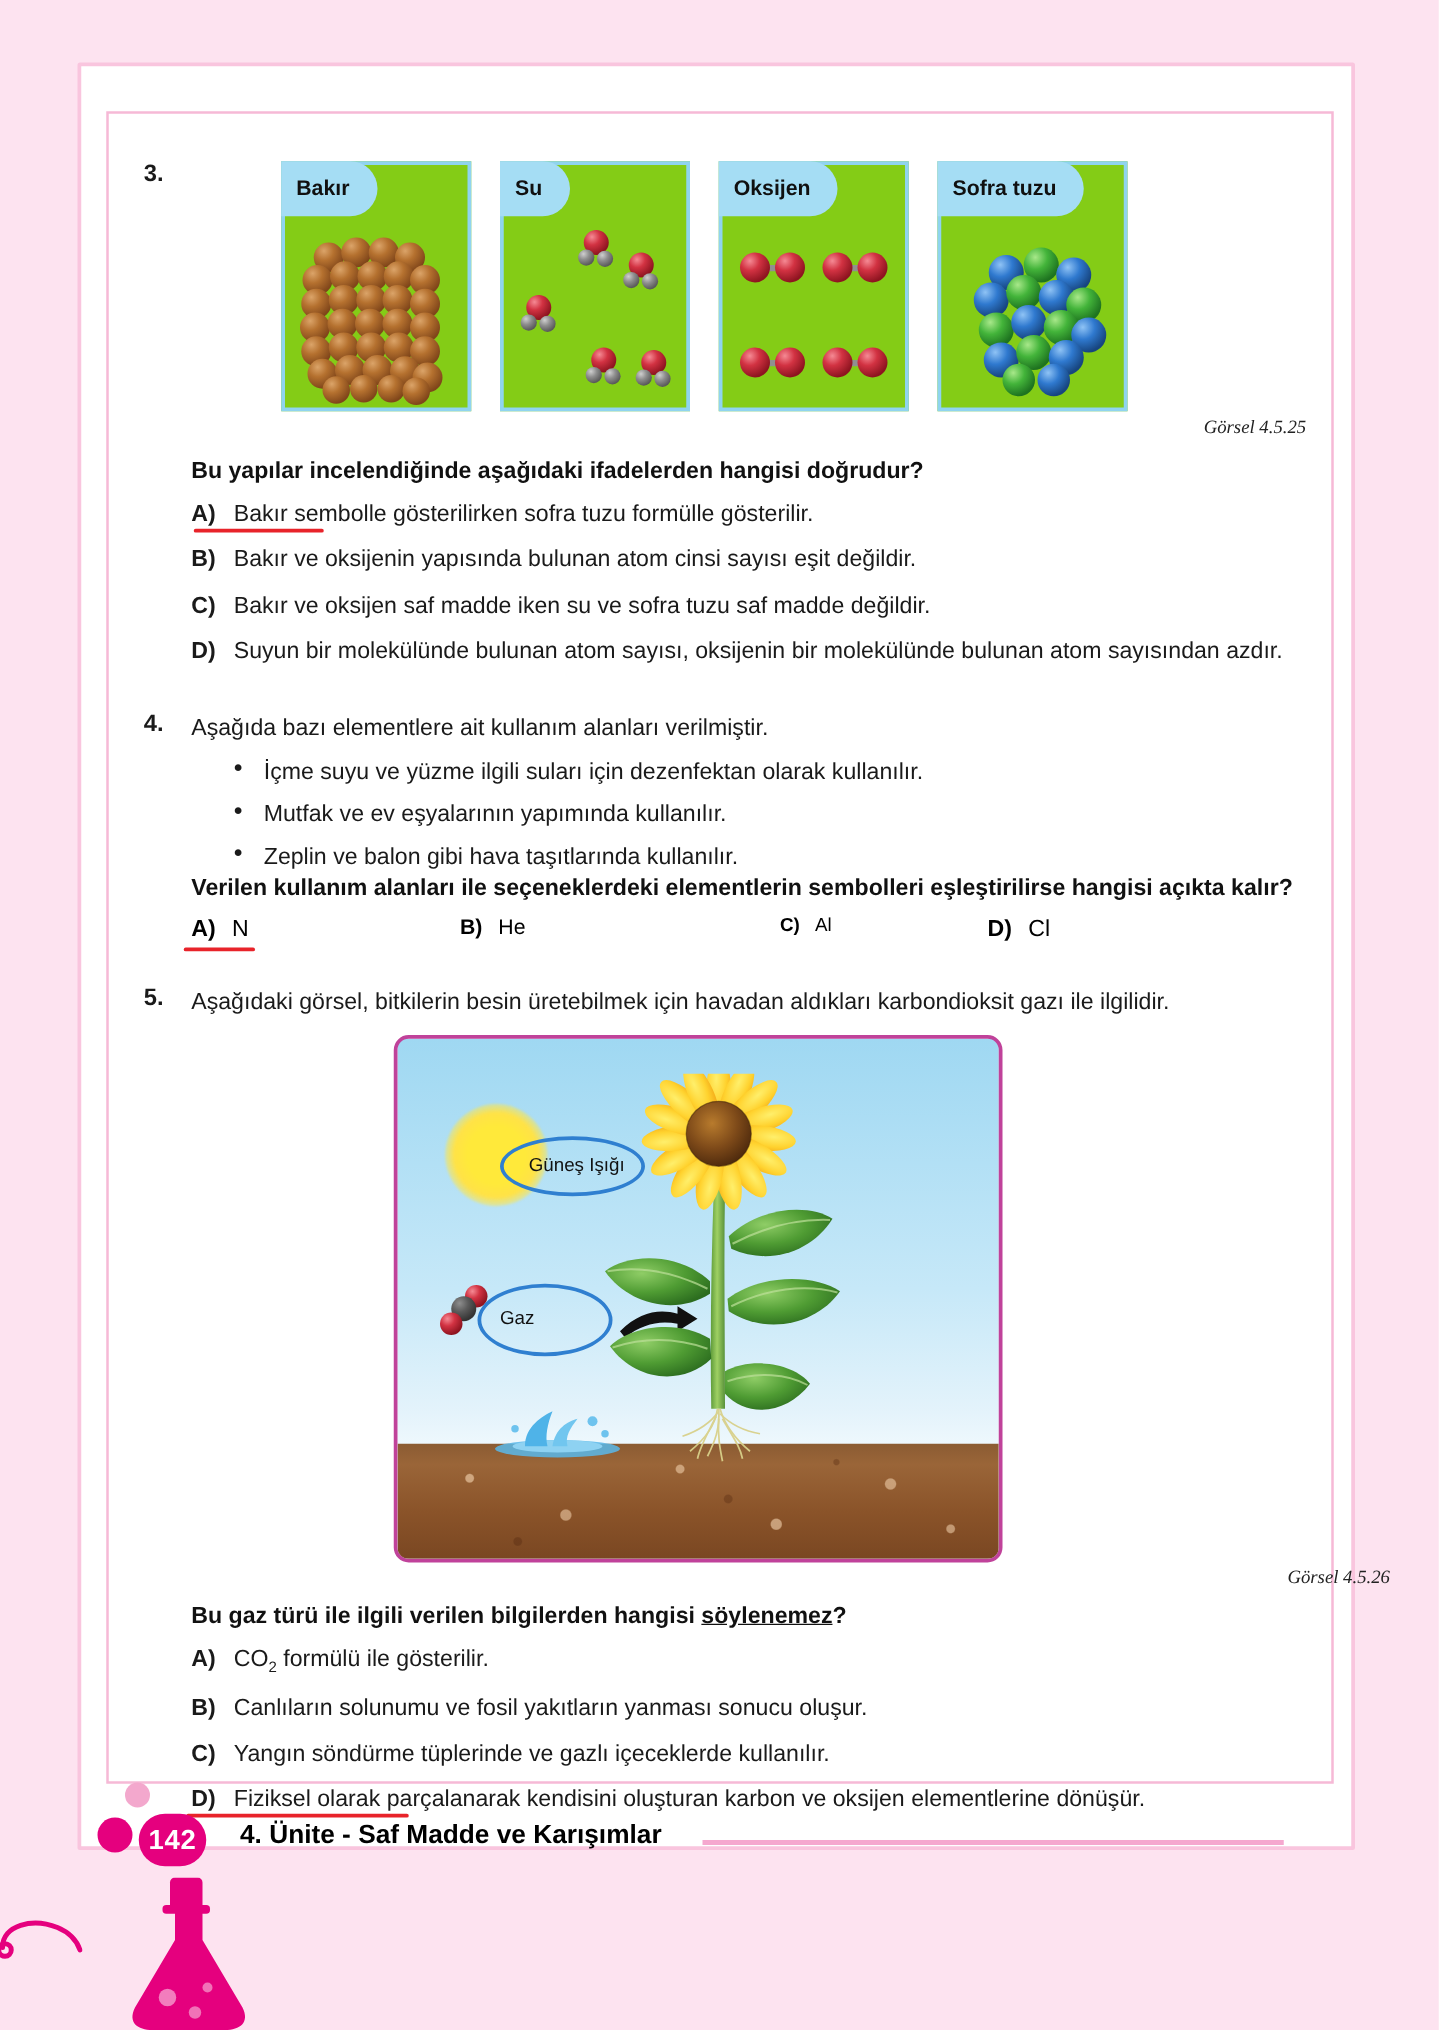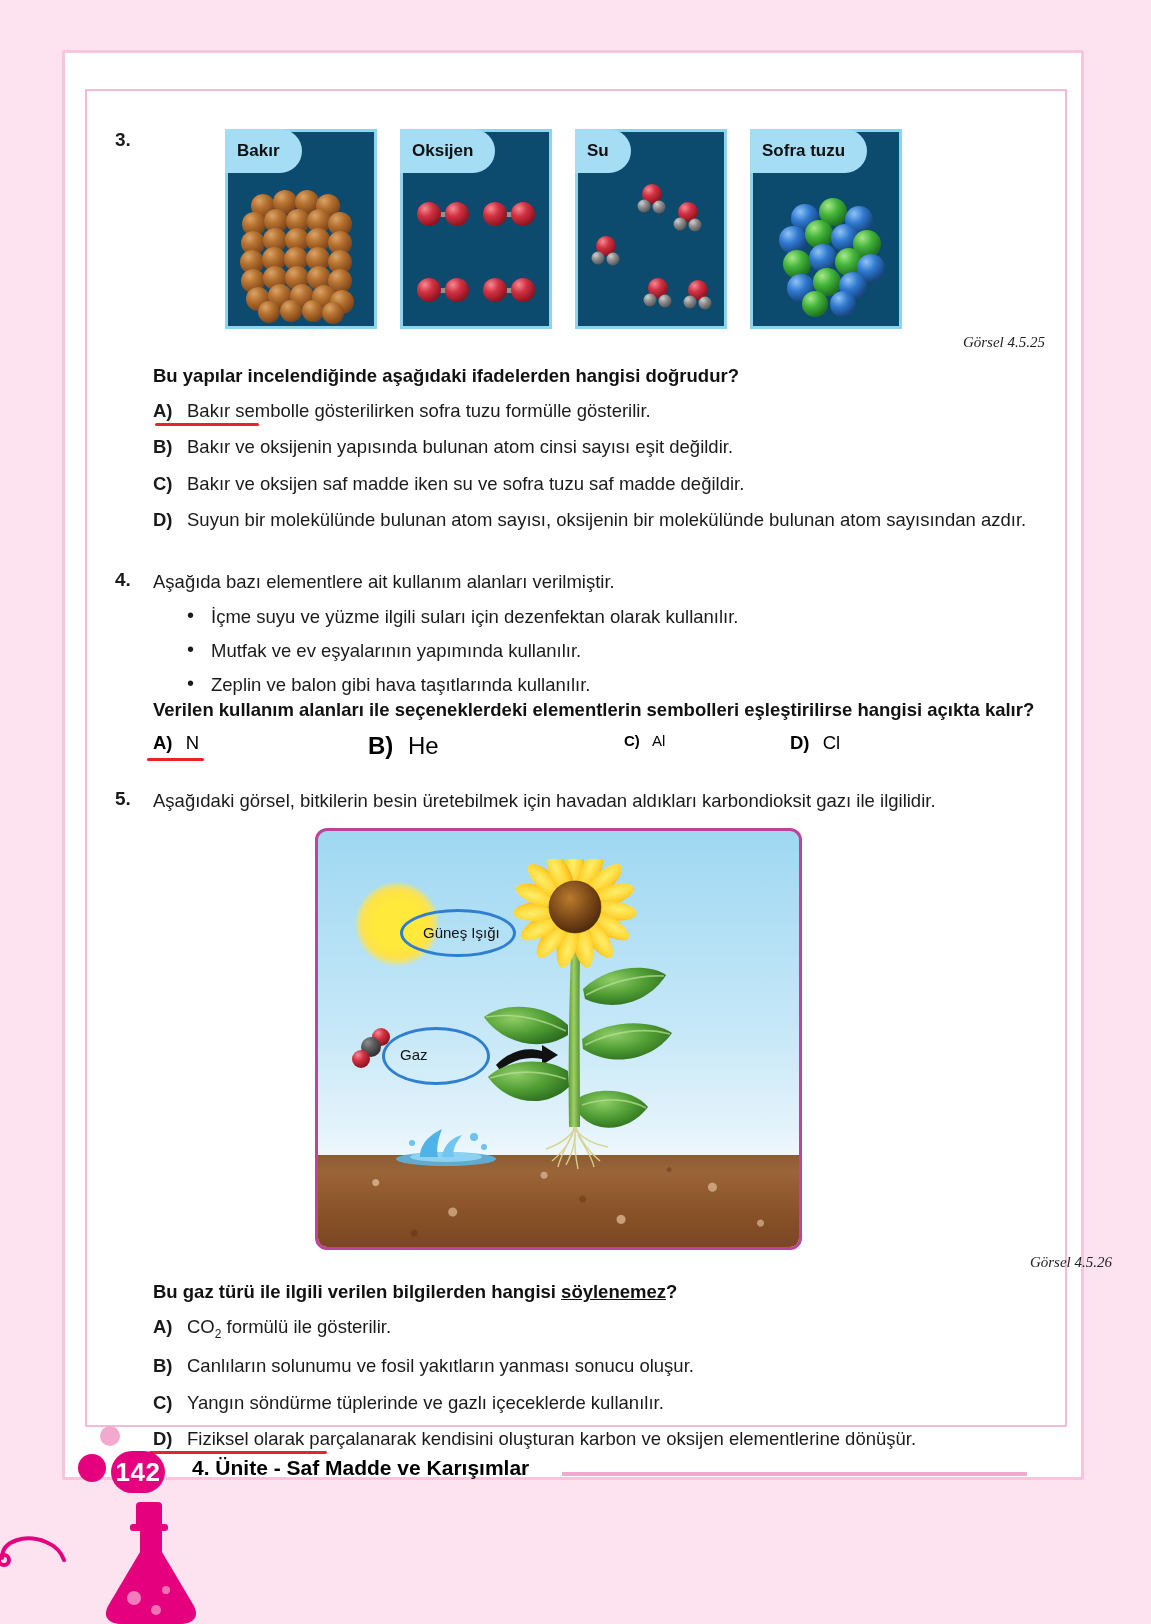--- a/index.html
+++ b/index.html
@@ -87,21 +87,21 @@
   #boxes {
     margin-left: 110px;
     margin-top: 16px;
     display: flex;
     gap: 23px;
   }
   .pbox {
     position: relative;
     width: 152px; height: 200px;
     border: 3px solid #8fd4ef;
-    background: #0c4a6e;
+    background: #84cc16;
   }
   .pbox-tab {
     position: absolute;
     left: -3px; top: -3px;
     height: 44px;
     background: #a5ddf4;
     border-radius: 0 40px 40px 0;
     display: flex; align-items: center;
     padding: 0 22px 0 12px;
     font-weight: bold;
@@ -163,21 +163,21 @@
   #footer {
     position: absolute;
     left: 62px; top: 1448px;
     width: 1022px; height: 60px;
   }
   #pagenum-badge {
     position: absolute; left: 49px; top: 3px;
     width: 54px; height: 42px;
     background: #e5007e;
     border-radius: 22px;
-    color: #fff; font-weight: bold; font-size: 26px;
+    color: #fff; font-weight: bold; font-size: 22px;
     display: flex; align-items: center; justify-content: center;
     letter-spacing: .5px;
   }
   #unit-title {
     position: absolute; left: 130px; top: 8px;
     font-weight: bold; font-size: 21px; color: #000000;
     white-space: nowrap;
   }
   #footer-rule {
     position: absolute; left: 500px; top: 24px;
@@ -253,49 +253,20 @@
                   <circle cx="41" cy="134" r="11" fill="url(#cuG)"></circle>
                     <circle cx="63" cy="133" r="11" fill="url(#cuG)"></circle>
                   <circle cx="85" cy="133" r="11" fill="url(#cuG)"></circle>
                     <circle cx="105" cy="135" r="11" fill="url(#cuG)"></circle>
                 </g>
               </svg>
             </div>
           </div>
 
           <div class="pbox">
-            <div class="pbox-tab">Oksijen</div>
-            <div class="pbox-art">
-              <svg width="152" height="150" viewBox="0 0 152 150">
-                <defs>
-                  <radialGradient id="oG" cx="33%" cy="28%" r="72%">
-                    <stop offset="0%" stop-color="#f58a94"></stop>
-                    <stop offset="45%" stop-color="#d23242"></stop>
-                    <stop offset="100%" stop-color="#8e1420"></stop>
-                  </radialGradient>
-                </defs>
-                <g>
-                  <rect x="26" y="34" width="26" height="5" fill="#909090"></rect>
-                  <circle cx="26" cy="36" r="12" fill="url(#oG)"></circle>
-                    <circle cx="54" cy="36" r="12" fill="url(#oG)"></circle>
-                  <rect x="92" y="34" width="26" height="5" fill="#909090"></rect>
-                  <circle cx="92" cy="36" r="12" fill="url(#oG)"></circle>
-                    <circle cx="120" cy="36" r="12" fill="url(#oG)"></circle>
-                  <rect x="26" y="110" width="26" height="5" fill="#909090"></rect>
-                  <circle cx="26" cy="112" r="12" fill="url(#oG)"></circle>
-                    <circle cx="54" cy="112" r="12" fill="url(#oG)"></circle>
-                  <rect x="92" y="110" width="26" height="5" fill="#909090"></rect>
-                  <circle cx="92" cy="112" r="12" fill="url(#oG)"></circle>
-                    <circle cx="120" cy="112" r="12" fill="url(#oG)"></circle>
-                </g>
-              </svg>
-            </div>
-          </div>
-
-          <div class="pbox">
             <div class="pbox-tab">Su</div>
             <div class="pbox-art">
               <svg width="152" height="150" viewBox="0 0 152 150">
                 <defs>
                   <radialGradient id="oG2" cx="33%" cy="28%" r="72%">
                     <stop offset="0%" stop-color="#f58a94"></stop>
                       <stop offset="45%" stop-color="#d23242"></stop>
                       <stop offset="100%" stop-color="#8e1420"></stop>
                   </radialGradient>
                   <radialGradient id="hG" cx="33%" cy="28%" r="72%">
@@ -329,20 +300,49 @@
                     <circle cx="0" cy="0" r="10" fill="url(#oG2)"></circle>
                     <circle cx="-8" cy="12" r="6.5" fill="url(#hG)"></circle>
                       <circle cx="7" cy="13" r="6.5" fill="url(#hG)"></circle>
                   </g>
                 </g>
               </svg>
             </div>
           </div>
 
           <div class="pbox">
+            <div class="pbox-tab">Oksijen</div>
+            <div class="pbox-art">
+              <svg width="152" height="150" viewBox="0 0 152 150">
+                <defs>
+                  <radialGradient id="oG" cx="33%" cy="28%" r="72%">
+                    <stop offset="0%" stop-color="#f58a94"></stop>
+                    <stop offset="45%" stop-color="#d23242"></stop>
+                    <stop offset="100%" stop-color="#8e1420"></stop>
+                  </radialGradient>
+                </defs>
+                <g>
+                  <rect x="26" y="34" width="26" height="5" fill="#909090"></rect>
+                  <circle cx="26" cy="36" r="12" fill="url(#oG)"></circle>
+                    <circle cx="54" cy="36" r="12" fill="url(#oG)"></circle>
+                  <rect x="92" y="34" width="26" height="5" fill="#909090"></rect>
+                  <circle cx="92" cy="36" r="12" fill="url(#oG)"></circle>
+                    <circle cx="120" cy="36" r="12" fill="url(#oG)"></circle>
+                  <rect x="26" y="110" width="26" height="5" fill="#909090"></rect>
+                  <circle cx="26" cy="112" r="12" fill="url(#oG)"></circle>
+                    <circle cx="54" cy="112" r="12" fill="url(#oG)"></circle>
+                  <rect x="92" y="110" width="26" height="5" fill="#909090"></rect>
+                  <circle cx="92" cy="112" r="12" fill="url(#oG)"></circle>
+                    <circle cx="120" cy="112" r="12" fill="url(#oG)"></circle>
+                </g>
+              </svg>
+            </div>
+          </div>
+
+          <div class="pbox">
             <div class="pbox-tab">Sofra tuzu</div>
             <div class="pbox-art">
               <svg width="152" height="150" viewBox="0 0 152 150">
                 <defs>
                   <radialGradient id="naG" cx="33%" cy="28%" r="72%">
                     <stop offset="0%" stop-color="#8fc3f5"></stop>
                       <stop offset="48%" stop-color="#2f79cf"></stop>
                       <stop offset="100%" stop-color="#17457f"></stop>
                   </radialGradient>
                   <radialGradient id="clG" cx="33%" cy="28%" r="72%">
@@ -407,21 +407,21 @@
         <div class="bullet-row">Mutfak ve ev eşyalarının yapımında kullanılır.</div>
         <div class="bullet-row">Zeplin ve balon gibi hava taşıtlarında kullanılır.</div>
 
         <div class="bold-q" style="margin-top:1px; width:892px;">Verilen kullanım alanları ile seçeneklerdeki elementlerin sembolleri eşleştirilirse hangisi açıkta kalır?</div>
 
         <div style="margin-left:38px; margin-top:9px; position:relative; height:30px;">
           <span style="position:absolute;left:0;top:0;font-size:18.5px;">
             <b>A)</b>
             <span style="margin-left:8px;">N</span>
           </span>
-          <span style="position:absolute;left:215px;top:0;font-size:24px;">
+          <span style="position:absolute;left:215px;top:0;font-size:17px;">
             <b>B)</b>
             <span style="margin-left:8px;">He</span>
           </span>
           <span style="position:absolute;left:423px;top:0;font-size:15px;margin-left:48px;">
             <b>C)</b>
             <span style="margin-left:8px;">Al</span>
           </span>
           <span style="position:absolute;left:637px;top:0;font-size:18.5px;">
             <b>D)</b>
             <span style="margin-left:8px;">Cl</span>

